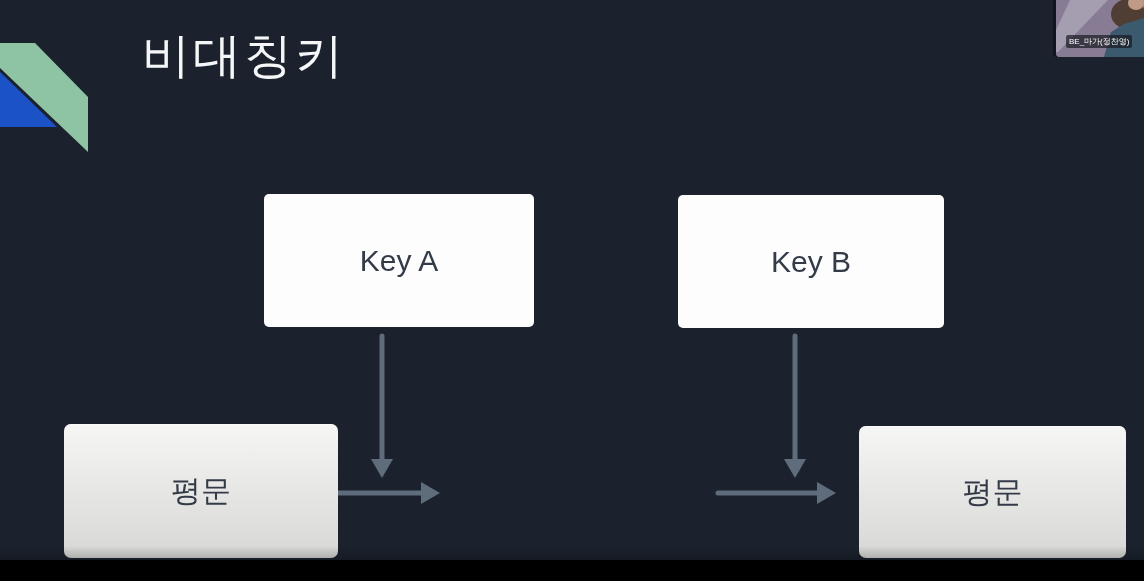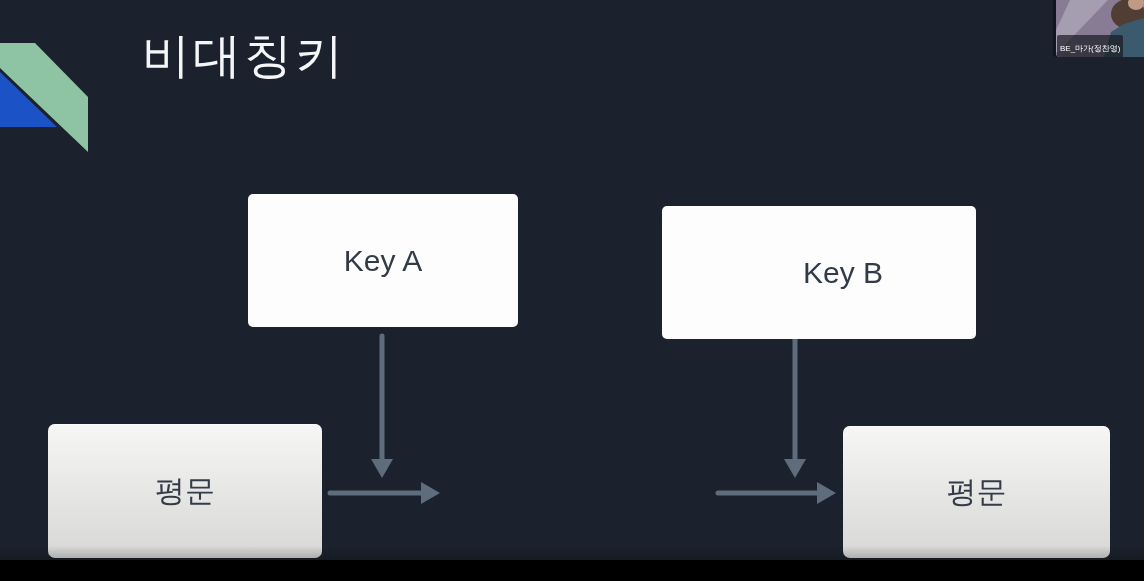--- a/index.html
+++ b/index.html
@@ -10,41 +10,41 @@
   }
   .slide-title {
     position:absolute; left:142px; top:24px;
     font-size:48px; font-weight:300; letter-spacing:3px;
     color: var(--title-text, #f5f6f8);
   }
   .corner-svg { position:absolute; left:0; top:0; }
   .arrow-layer { position:absolute; left:0; top:0; pointer-events:none; }
   .node {
     position:absolute; display:flex; align-items:center; justify-content:center;
-    color: var(--box-text, #333b48); font-size:30px; font-weight:400;
+    color: var(--box-text, #333b48); font-size:30px; font-weight:400;margin-left:16px;
   }
   .node-white {
     background: var(--box-white, #fdfdfd);
     border-radius:5px;
   }
   .node-gray {
     background: linear-gradient(180deg, var(--box-gray-top,#f6f6f4) 0%, var(--box-gray-bottom,#d7d7d5) 100%);
     border-radius:7px;
     box-shadow: inset 0 1px 0 rgba(255,255,255,.6);
   }
   .webcam-tile {
     position:absolute; left:1056px; top:0; width:88px; height:57px;
     background:#877c93; overflow:hidden;
     border-bottom-left-radius:4px;
     box-shadow:-3px 0 0 rgba(10,12,18,.55);
   }
   .webcam-label {
-    position:absolute; left:1px; top:35px;
+    position:absolute; left:10px; top:35px;
     font-size:8px; line-height:11px; color:#ffffff;
-    background:rgba(20,22,30,.68); padding:8px 3px; border-radius:2px;
+    background:rgba(20,22,30,.68); padding:1px 3px; border-radius:2px;
     white-space:nowrap;
   }
   .bottom-shade {
     position:absolute; left:0; bottom:0; width:100%; height:14px;
     background:linear-gradient(180deg, rgba(0,0,0,0), rgba(0,0,0,.22));
     pointer-events:none;
   }
 </style>
 </head>
 <body>
@@ -80,21 +80,21 @@
         <line x1="718" y1="493" x2="818" y2="493"></line>
         <polygon points="817,482 817,504 836,493" stroke="none"></polygon>
       </g>
     </g>
   </svg>
 
   <div class="node node-white" style="left:248px; top:194px; width:270px; height:133px;">
     <span>Key A</span>
   </div>
 
-  <div class="node node-white" style="left:662px; top:206px; width:266px; height:133px;padding-left:48px;">
+  <div class="node node-white" style="left:662px; top:195px; width:266px; height:133px;">
     <span>Key B</span>
   </div>
 
   <div class="node node-gray" style="left:48px; top:424px; width:274px; height:134px;">
     <span>평문</span>
   </div>
 
 
   <div class="node node-gray" style="left:843px; top:426px; width:267px; height:132px;">
     <span>평문</span>

